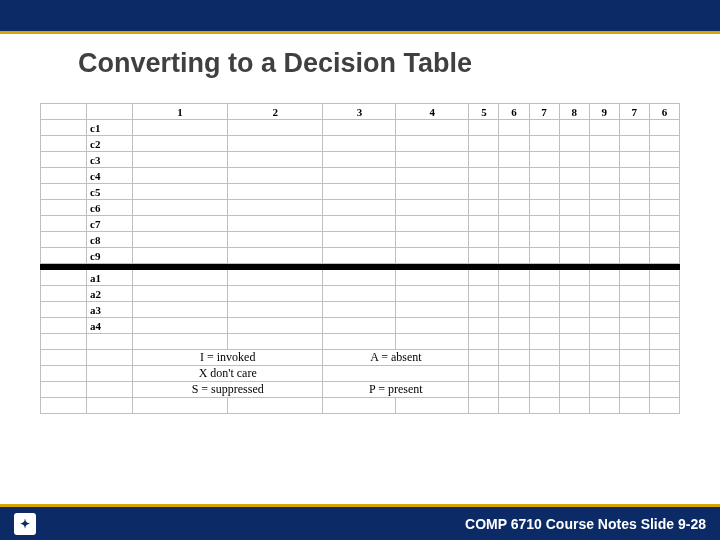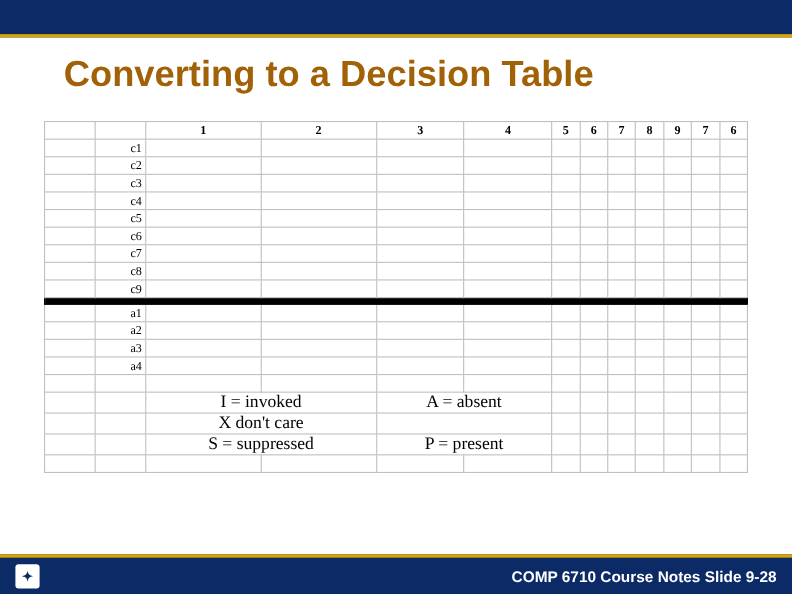--- a/index.html
+++ b/index.html
@@ -14,64 +14,64 @@
   }
   .topbar {
     width: 100%;
     height: 34px;
     background: #0b2a66;
     border-bottom: 3px solid #d9a400;
   }
   .title {
     font-family: Verdana, Geneva, sans-serif;
     font-weight: 700;
-    font-size: 33px;
-    color: #a16207;
-    margin: 14px 0 10px 58px;
+    font-size: 27px;
+    color: #404040;
+    margin: 14px 0 10px 78px;
   }
   .grid-wrap {
     margin: 24px 40px 0 40px;
   }
   table.dtable {
     border-collapse: collapse;
     width: 100%;
     font-family: "Times New Roman", serif;
     font-size: 11px;
   }
   table.dtable td, table.dtable th {
     border: 1px solid #bfbfbf;
     height: 16px;
     padding: 0 3px;
     text-align: center;
     vertical-align: middle;
   }
   table.dtable .rowlabel {
     width: 46px;
-    text-align: right;
-    font-weight: 400;
+    text-align: left;
+    font-weight: 700;
   }
   table.dtable .leadcol {
     width: 46px;
   }
   table.dtable thead th {
     font-weight: 700;
   }
   tr.divider td {
     background: #000;
     height: 6px;
     padding: 0;
     border: 1px solid #000;
   }
   tr.spacer td {
     height: 16px;
   }
   .legend td {
     text-align: left;
     font-weight: 400;
-    font-size: 16px;
+    font-size: 12px;
     margin-top: 44px;
   }
   .footer {
     position: absolute;
     left: 0;
     right: 0;
     bottom: 0;
     height: 36px;
     border-top: 3px solid #d9a400;
     background: #0b2a66;

